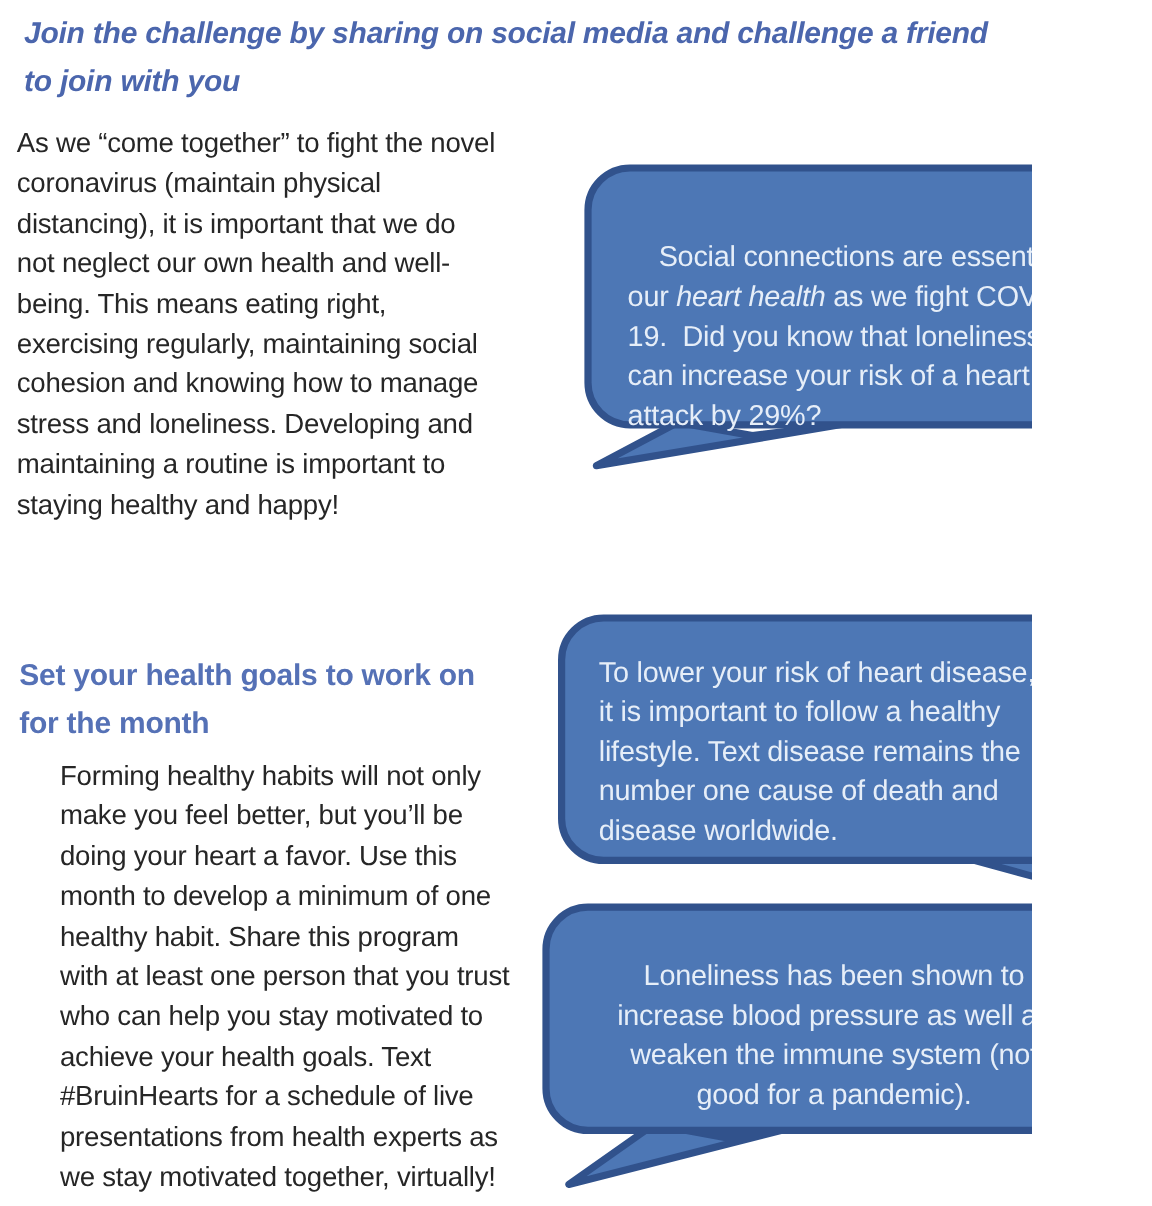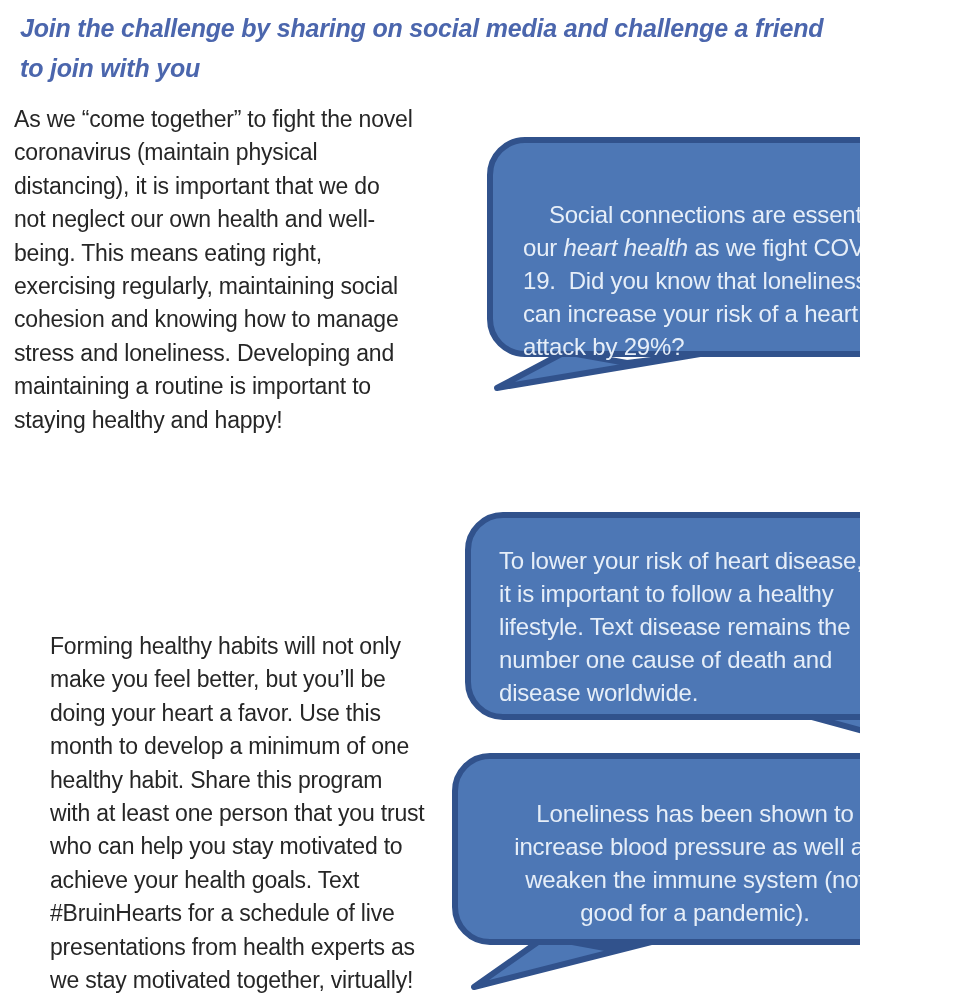--- a/index.html
+++ b/index.html
@@ -78,20 +78,22 @@
 coronavirus (maintain physical
 distancing), it is important that we do
 not neglect our own health and well-
 being. This means eating right,
 exercising regularly, maintaining social
 cohesion and knowing how to manage
 stress and loneliness. Developing and
 maintaining a routine is important to
 staying healthy and happy!</p>
 
+  <h2 id="goals-heading" class="heading">Set your health goals to work on
+for the month</h2>
 
   <p id="goals-paragraph" class="body-par">Forming healthy habits will not only
 make you feel better, but you’ll be
 doing your heart a favor. Use this
 month to develop a minimum of one
 healthy habit. Share this program
 with at least one person that you trust
 who can help you stay motivated to
 achieve your health goals. Text
 #BruinHearts for a schedule of live

